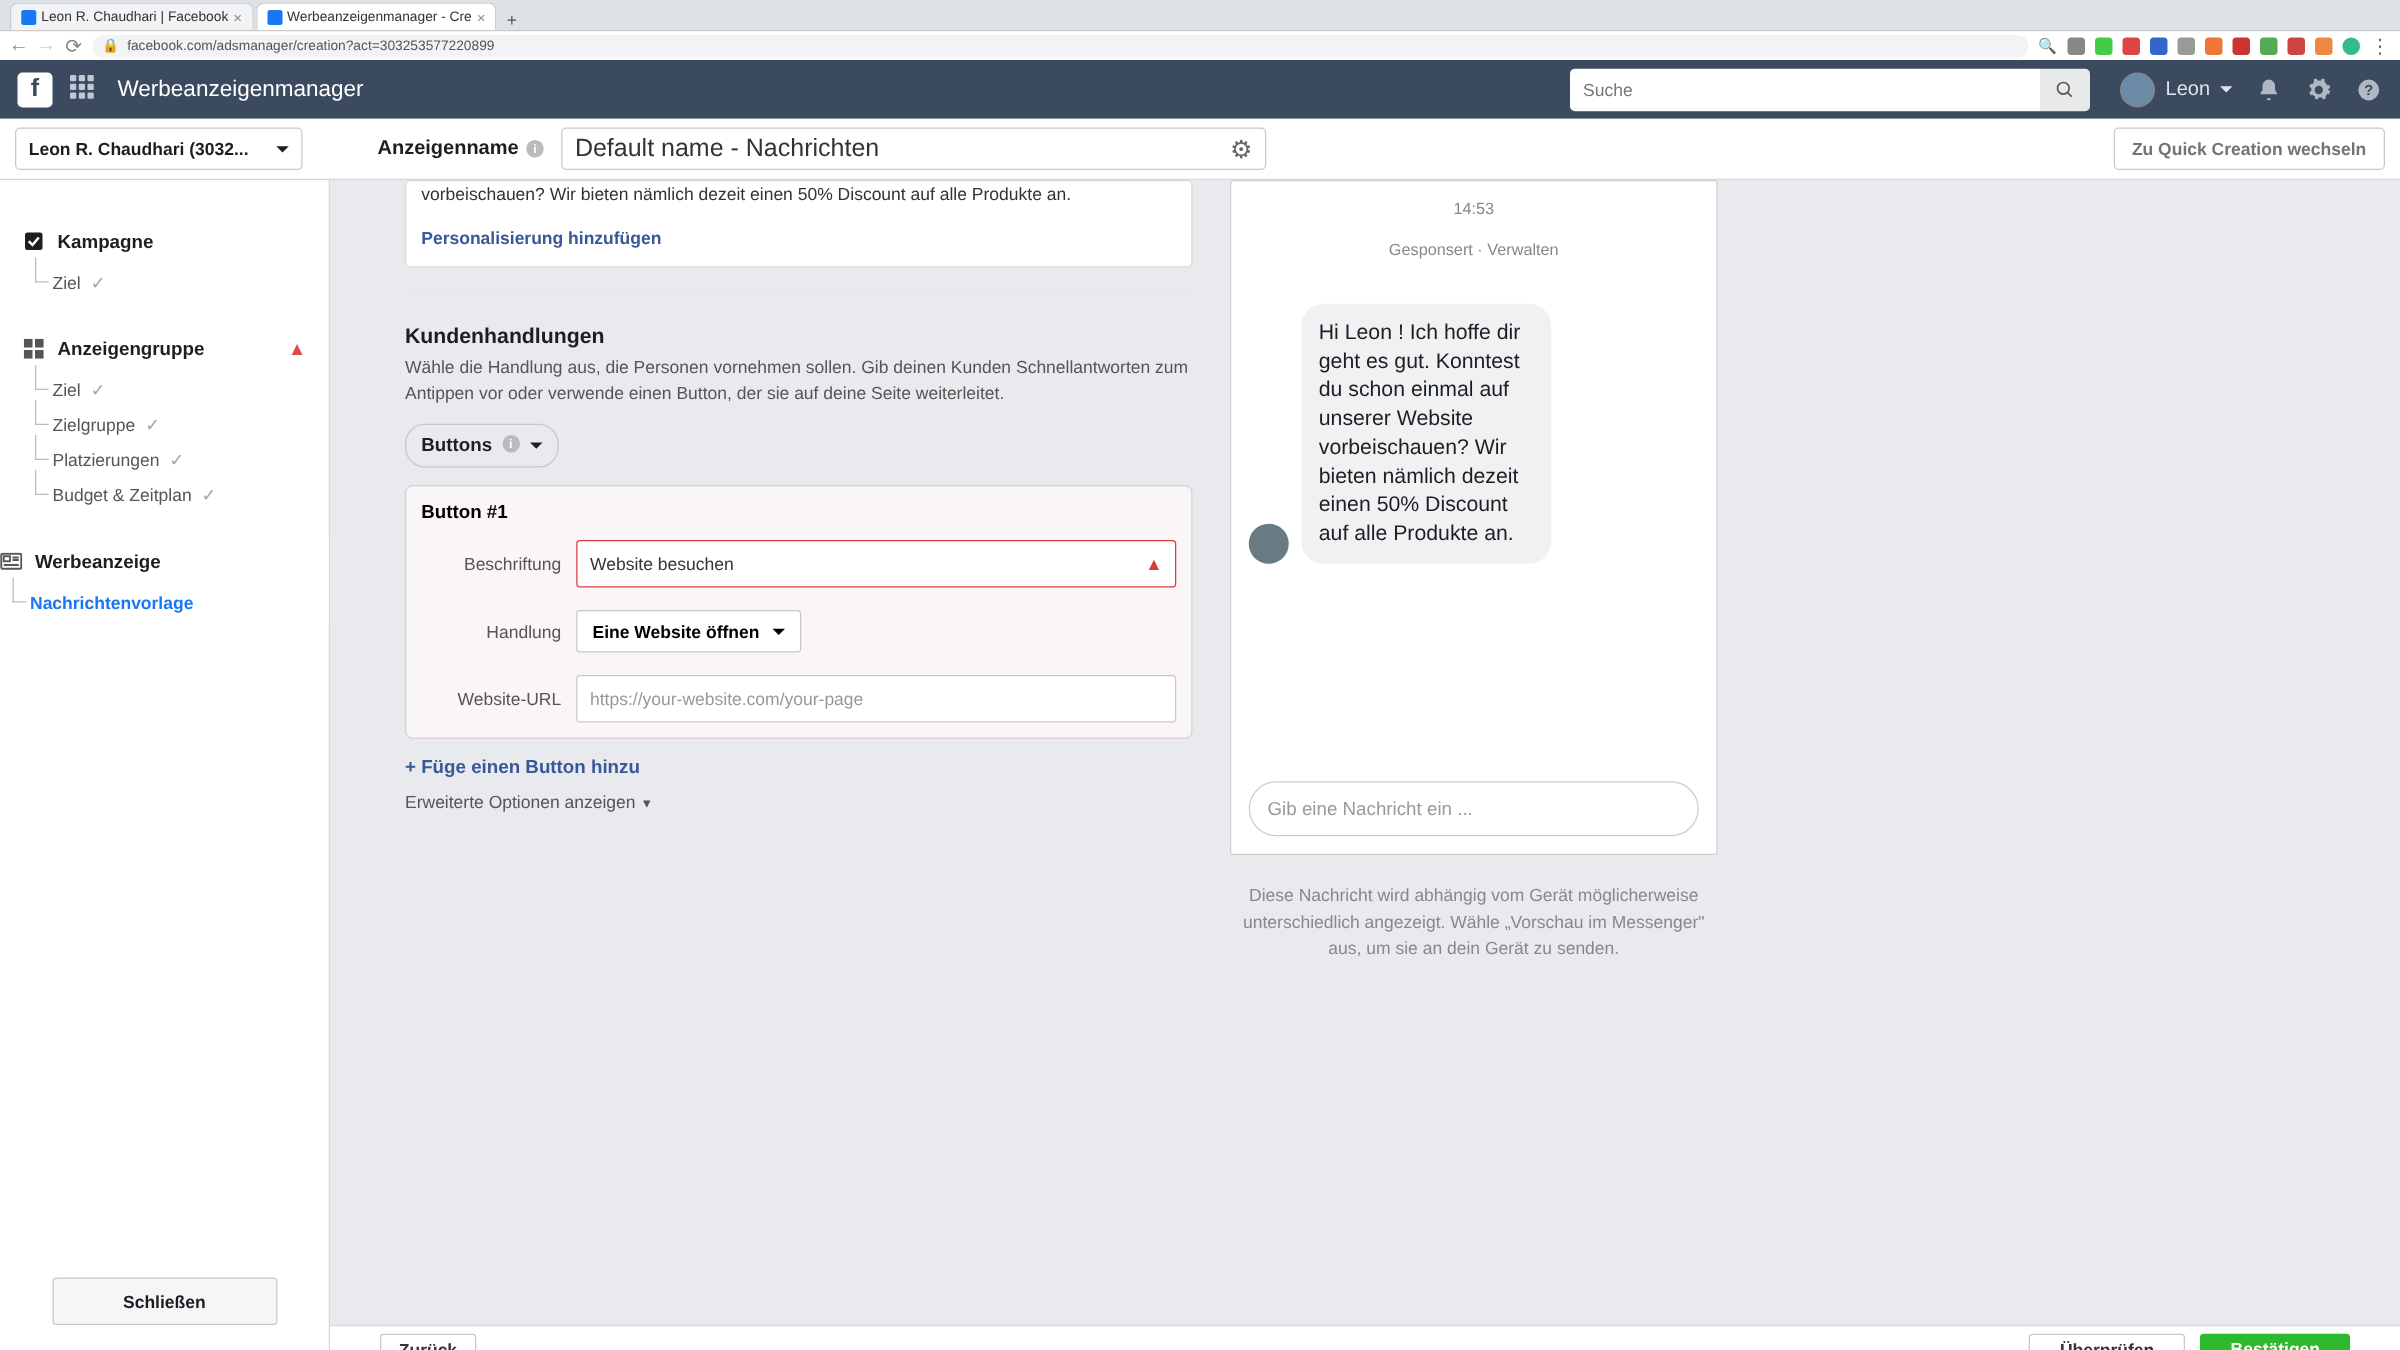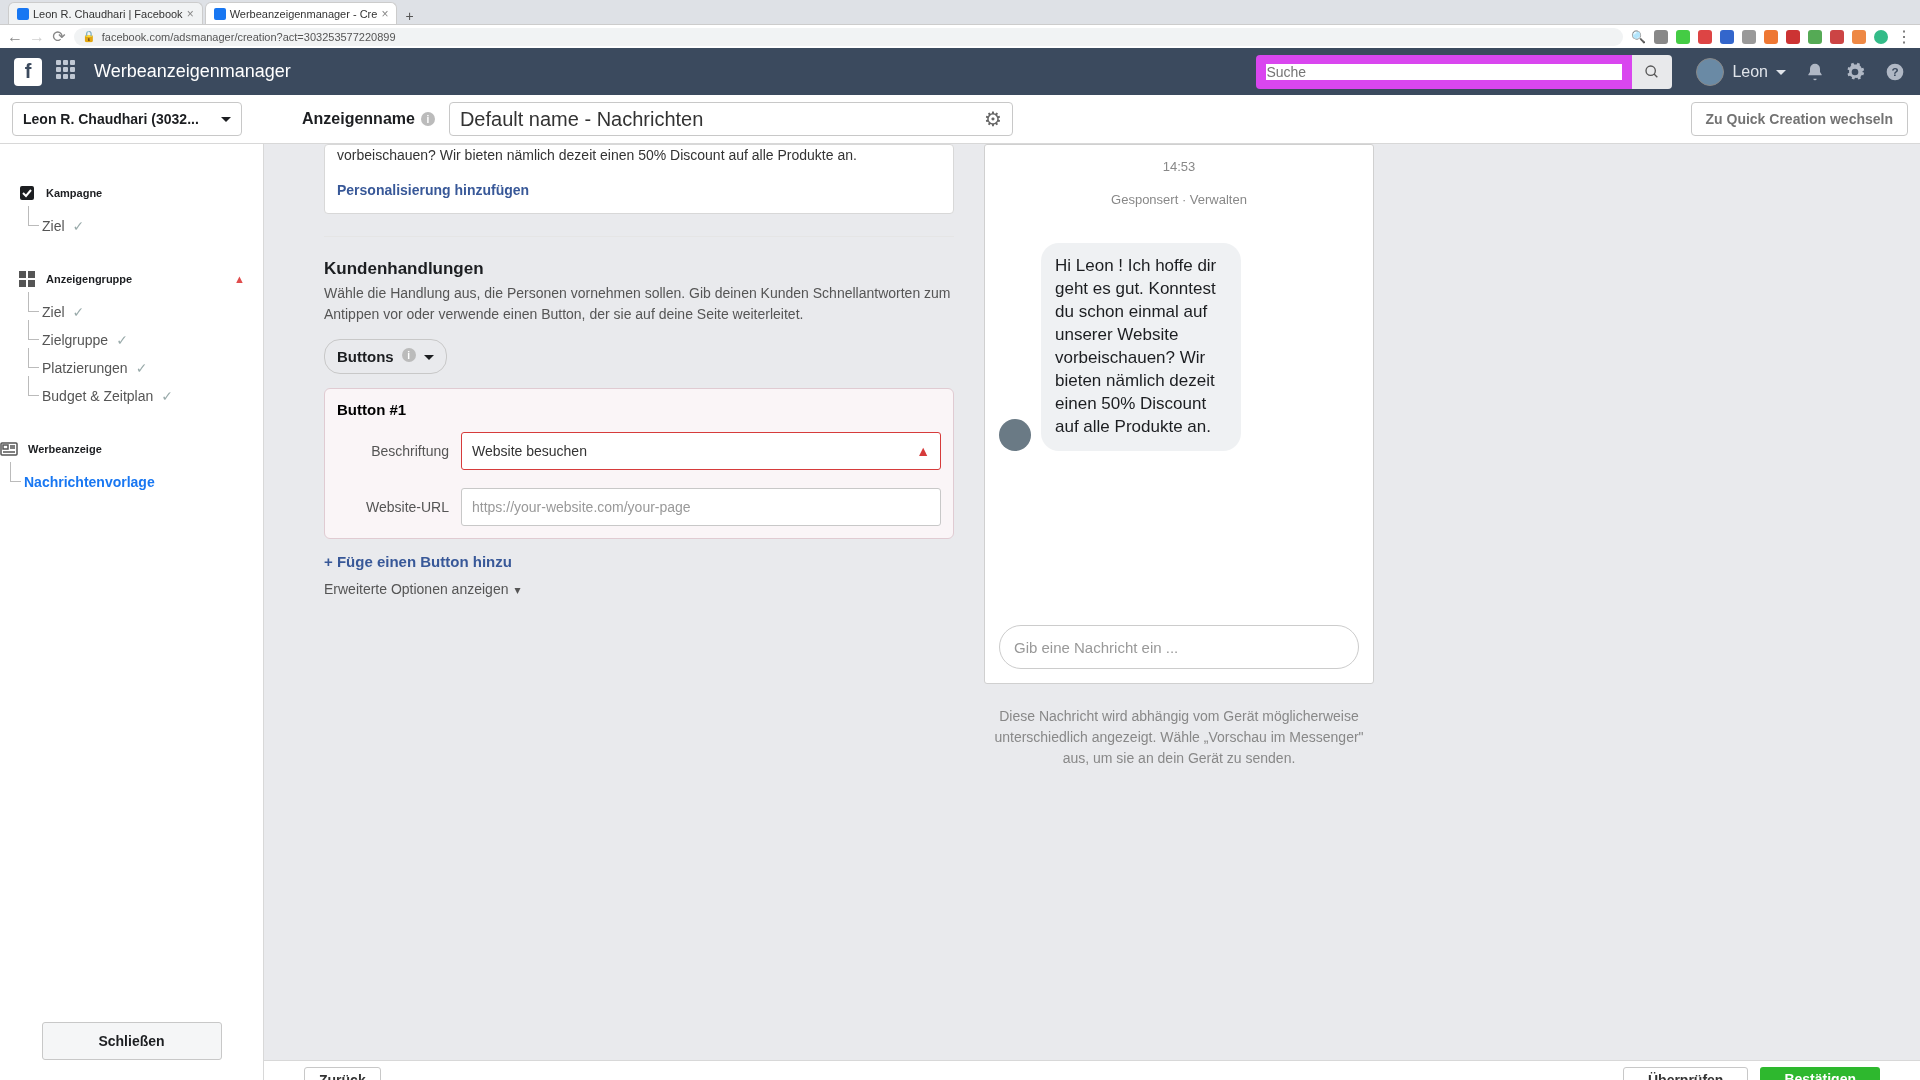--- a/index.html
+++ b/index.html
@@ -19,21 +19,21 @@
 .addr-icons { display: flex; gap: 8px; align-items: center; }
 .ext-icon { width: 14px; height: 14px; border-radius: 3px; }
 
 
 .fb-header { background: #3b4a5e; height: 47px; display: flex; align-items: center; padding: 0 14px; color: #fff; }
 .fb-logo { width: 28px; height: 28px; background: #fff; border-radius: 4px; display: flex; align-items: center; justify-content: center; color: #3b4a5e; font-weight: bold; font-size: 20px; margin-right: 14px; }
 .apps-icon { width: 24px; height: 24px; display: grid; grid-template-columns: repeat(3, 5px); grid-template-rows: repeat(3, 5px); gap: 2px; margin-right: 14px; }
 .apps-icon span { background: #c0c8d4; border-radius: 1px; }
 .header-title { font-size: 18px; font-weight: 400; }
 .header-spacer { flex: 1; }
-.search-wrap { background: #d946ef; border-radius: 4px 0 0 4px; height: 34px; width: 376px; display: flex; align-items: center; padding: 0 10px; }
+.search-wrap { background: #ffffff; border-radius: 4px 0 0 4px; height: 34px; width: 376px; display: flex; align-items: center; padding: 0 10px; }
 .search-wrap input { border: none; outline: none; flex: 1; font-size: 14px; color: #888; }
 .search-btn { background: #e8e9eb; width: 40px; height: 34px; border-radius: 0 4px 4px 0; display: flex; align-items: center; justify-content: center; color: #555; }
 .user-block { display: flex; align-items: center; margin-left: 24px; gap: 8px; color: #e0e4ea; }
 .avatar-sm { width: 28px; height: 28px; border-radius: 50%; background: #6a8aa5; border: 1px solid #888; }
 .header-icons { display: flex; gap: 18px; margin-left: 18px; align-items: center; color: #b0b8c5; }
 .hi { width: 22px; height: 22px; display:flex; align-items:center; justify-content:center; }
 
 
 .account-bar { background: #fff; height: 49px; display: flex; align-items: center; padding: 0 12px; border-bottom: 1px solid #d8d8d8; }
 .account-dd { background: #fff; border: 1px solid #c8c8c8; border-radius: 4px; height: 34px; width: 230px; display: flex; align-items: center; padding: 0 10px; font-size: 14px; font-weight: 600; color: #1c1e21; justify-content: space-between; }
@@ -41,21 +41,21 @@
 .info-icon { width: 14px; height: 14px; border-radius: 50%; background: #bbb; color: #fff; font-size: 10px; display: flex; align-items: center; justify-content: center; }
 .ad-name-input { margin-left: 14px; background: #fff; border: 1px solid #c8c8c8; border-radius: 4px; height: 34px; width: 564px; display: flex; align-items: center; padding: 0 10px; font-size: 20px; color: #333; justify-content: space-between; }
 .switch-btn { margin-left: auto; background: #fff; border: 1px solid #c8c8c8; border-radius: 4px; height: 34px; padding: 0 14px; font-size: 14px; font-weight: 600; color: #737373; display: flex; align-items: center; }
 
 
 .layout { display: flex; height: calc(100vh - 48px - 47px - 49px); }
 
 
 .sidebar { width: 264px; background: #fff; border-right: 1px solid #d8d8d8; display: flex; flex-direction: column; padding-top: 30px; }
 .sb-group { padding: 0 18px; margin-bottom: 20px; }
-.sb-head { display: flex; align-items: center; gap: 10px; font-size: 11px; font-weight: 700; color: #1c1e21; padding: 10px 0; }
+.sb-head { display: flex; align-items: center; gap: 10px; font-size: 15px; font-weight: 700; color: #1c1e21; padding: 10px 0; }
 .sb-icon { width: 18px; height: 18px; display: flex; align-items: center; justify-content: center; color: #555; }
 .sb-children { margin-left: 10px; }
 .sb-item { display: flex; align-items: center; gap: 8px; padding: 6px 0 6px 14px; font-size: 14px; color: #555; position: relative; }
 .sb-item::before { content: ''; position: absolute; left: 0; top: -6px; bottom: 50%; width: 10px; border-left: 1px solid #bbb; border-bottom: 1px solid #bbb; }
 .sb-item.active { color: #1877f2; font-weight: 600; }
 .sb-check { color: #9aa; }
 .sb-warn { color: #e04c4c; margin-left: auto; }
 .sb-row-active { border-left: 3px solid #1877f2; background: #fff; margin-left: -18px; padding-left: 15px; }
 .sb-footer { margin-top: auto; padding: 20px; }
 .close-btn { width: 180px; height: 38px; margin: 0 auto; background: #f5f6f7; border: 1px solid #c8c8c8; border-radius: 3px; display: flex; align-items: center; justify-content: center; font-size: 14px; font-weight: 600; color: #1c1e21; }
@@ -304,20 +304,29 @@
         <div class="btn-title">Button #1</div>
         <div class="form-row">
           <div class="form-label">Beschriftung</div>
           <div class="form-ctrl">
             <div class="text-input err">
               <span>Website besuchen</span>
               <span class="warn">▲</span>
             </div>
           </div>
         </div>
+        <div class="form-row">
+          <div class="form-label">Handlung</div>
+          <div class="form-ctrl">
+            <div class="action-dd">
+              <span>Eine Website öffnen</span>
+              <span class="caret"></span>
+            </div>
+          </div>
+        </div>
         <div class="form-row" style="margin-bottom:0">
           <div class="form-label">Website-URL</div>
           <div class="form-ctrl">
             <div class="text-input" style="color:#999">
               <span>https://your-website.com/your-page</span>
             </div>
           </div>
         </div>
       </div>
       <div class="add-btn">+ Füge einen Button hinzu</div>

